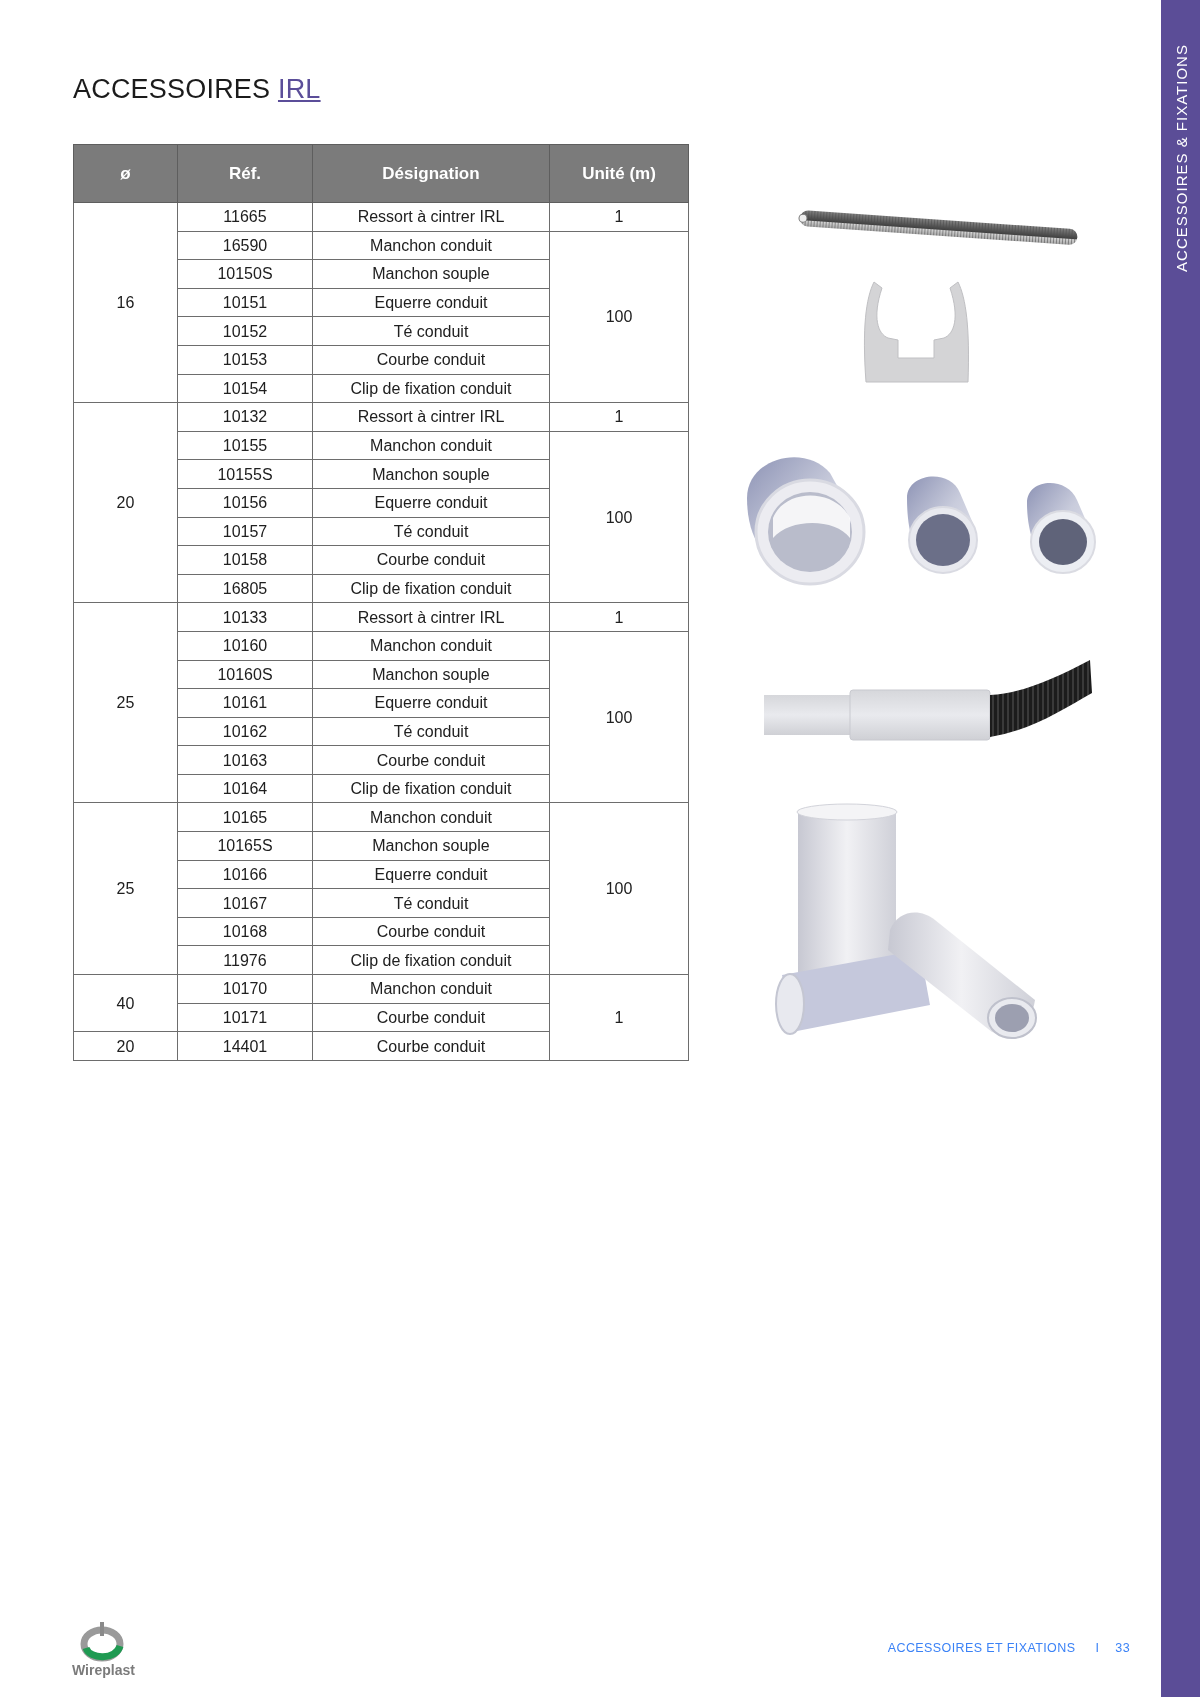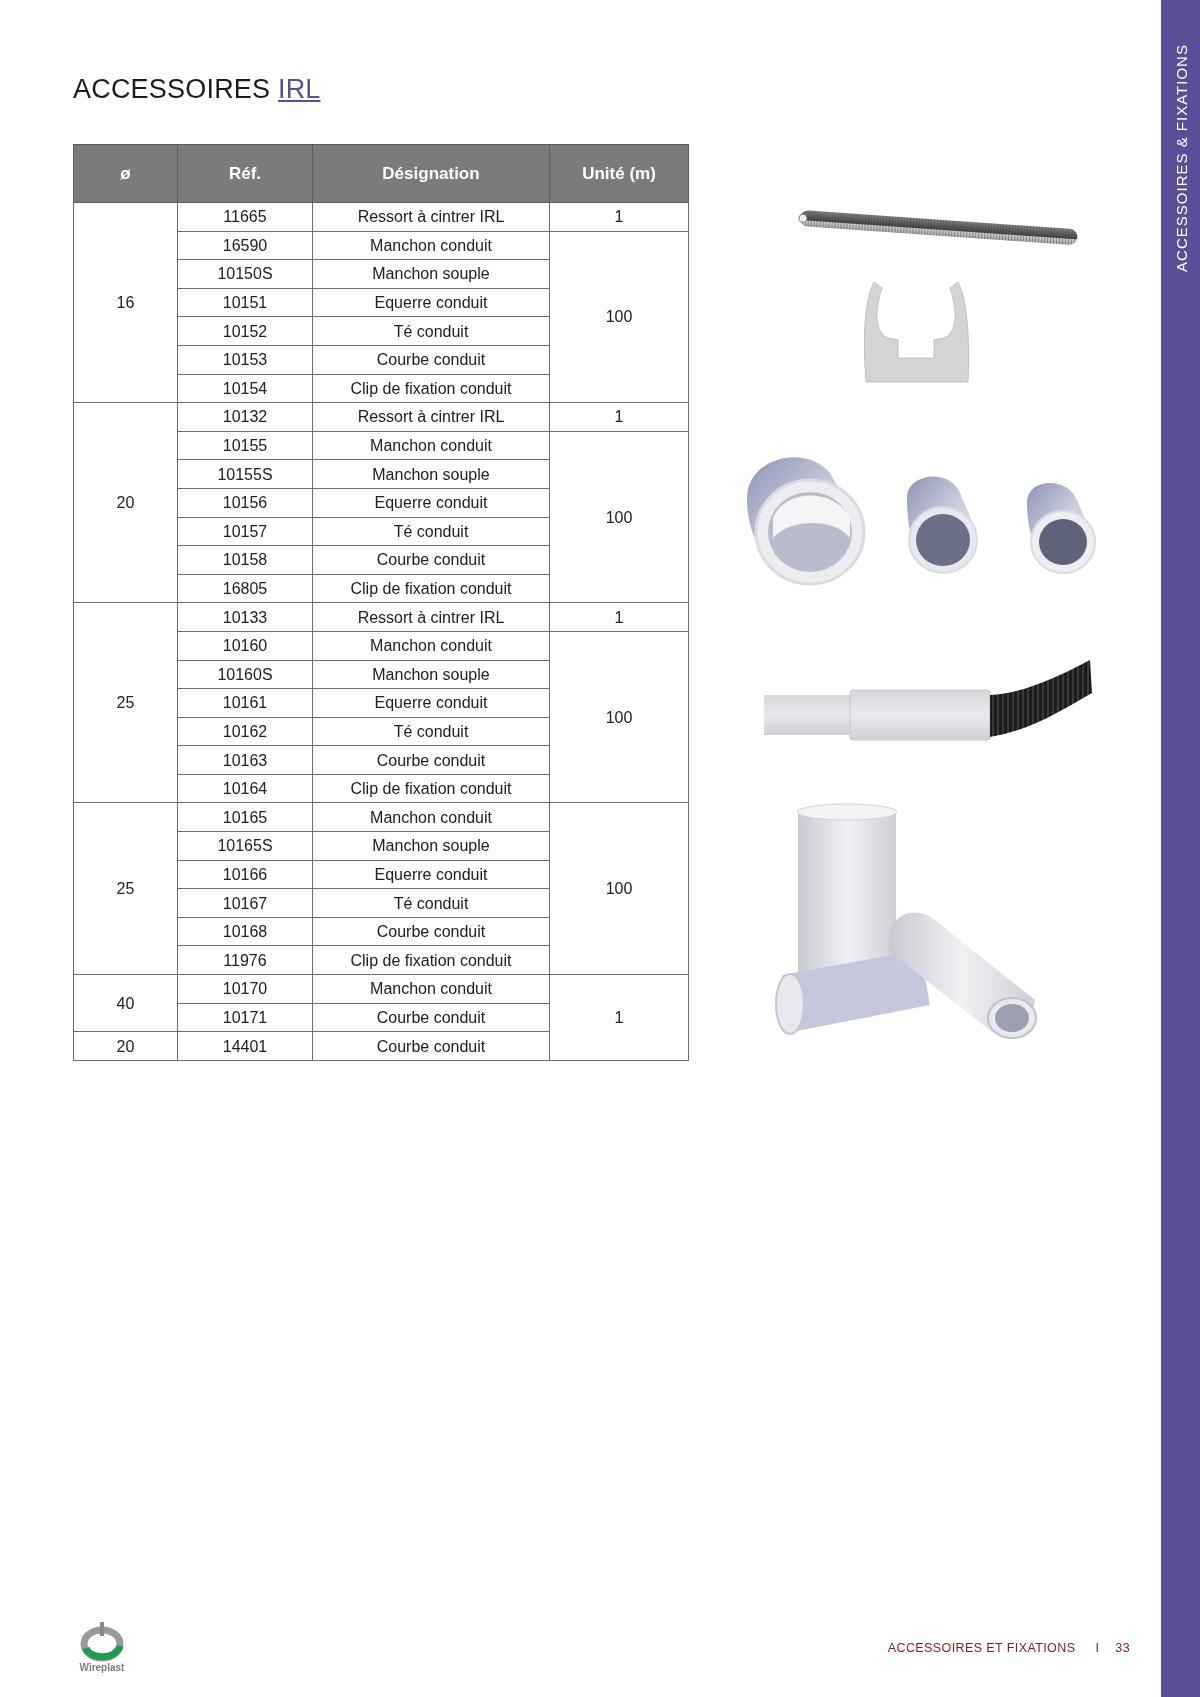--- a/index.html
+++ b/index.html
@@ -13,24 +13,24 @@
   table.cat col.c1 { width:104px; } table.cat col.c2 { width:135px; }
   table.cat col.c3 { width:237px; } table.cat col.c4 { width:139px; }
   table.cat th { background:#7b7b7b; color:#ffffff; height:57px; font-weight:700; font-size:17px;
                  border:1px solid #5e5e5e; text-align:center; padding:0; }
   table.cat td { border:1px solid #6d6d6d; height:27.6px; text-align:center; padding:0; line-height:27px; }
 
   .photo { position:absolute; }
   .sidebar { position:absolute; left:1161px; top:0; width:39px; height:1697px; background:#5b4d97; }
   .sidebar .vtext { position:absolute; left:50%; top:158px; transform:translate(-50%,-50%) rotate(-90deg);
                     white-space:nowrap; color:#ffffff; font-size:15px; letter-spacing:1px; font-family:"Liberation Sans",sans-serif; }
-  .footer { position:absolute; right:70px; top:1641px; font-size:12.5px; color:#7f1d1d; letter-spacing:0.4px; font-family:"Liberation Sans",sans-serif; }
+  .footer { position:absolute; right:70px; top:1641px; font-size:12.5px; color:#3b82f6; letter-spacing:0.4px; font-family:"Liberation Sans",sans-serif; }
   .footer .sep { margin:0 16px 0 20px; }
   .logo { position:absolute; left:72px; top:1620px; width:60px; height:60px; }
-  .logo .brand { position:absolute; left:0; top:42px; width:60px; text-align:center; font-size:10px; font-weight:700; color:#7b7b7b; font-family:"Liberation Sans",sans-serif; }
+  .logo .brand { position:absolute; left:0; top:42px; width:60px; text-align:center; font-size:14px; font-weight:700; color:#7b7b7b; font-family:"Liberation Sans",sans-serif; }
 </style>
 </head>
 <body>
 
 <div class="title">
   <span>ACCESSOIRES</span>
   <span class="accent">IRL</span>
 </div>
 
 <table class="cat">

